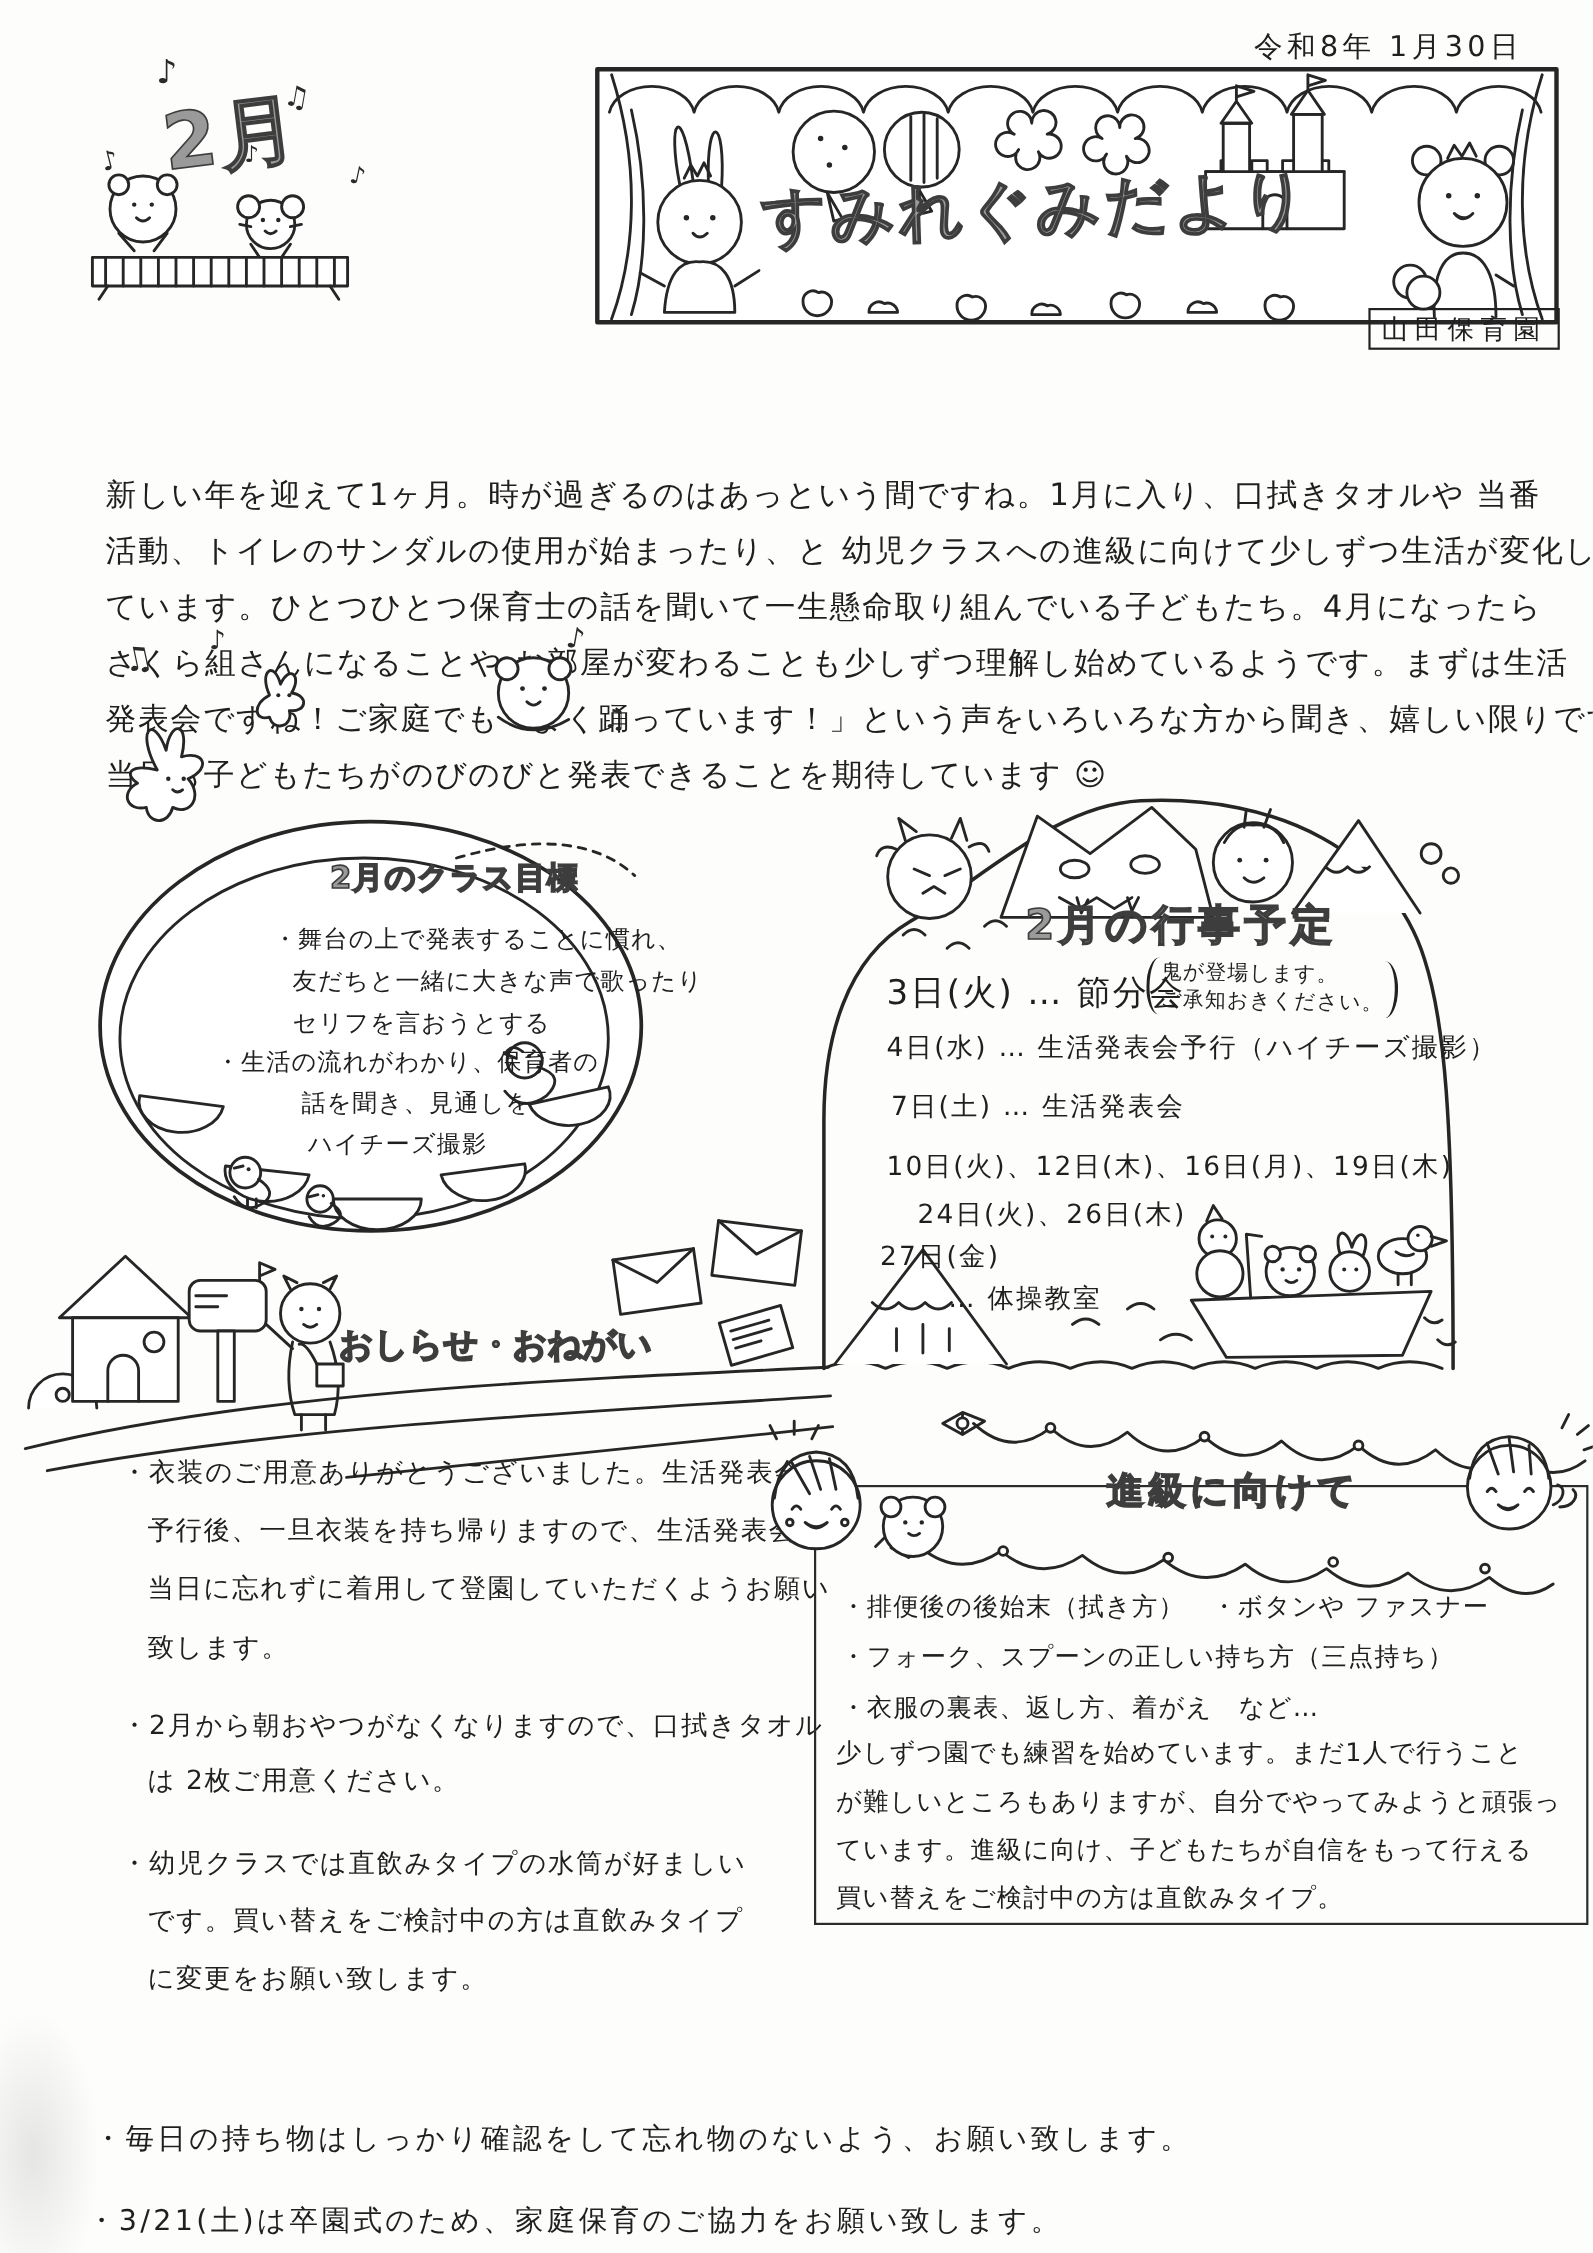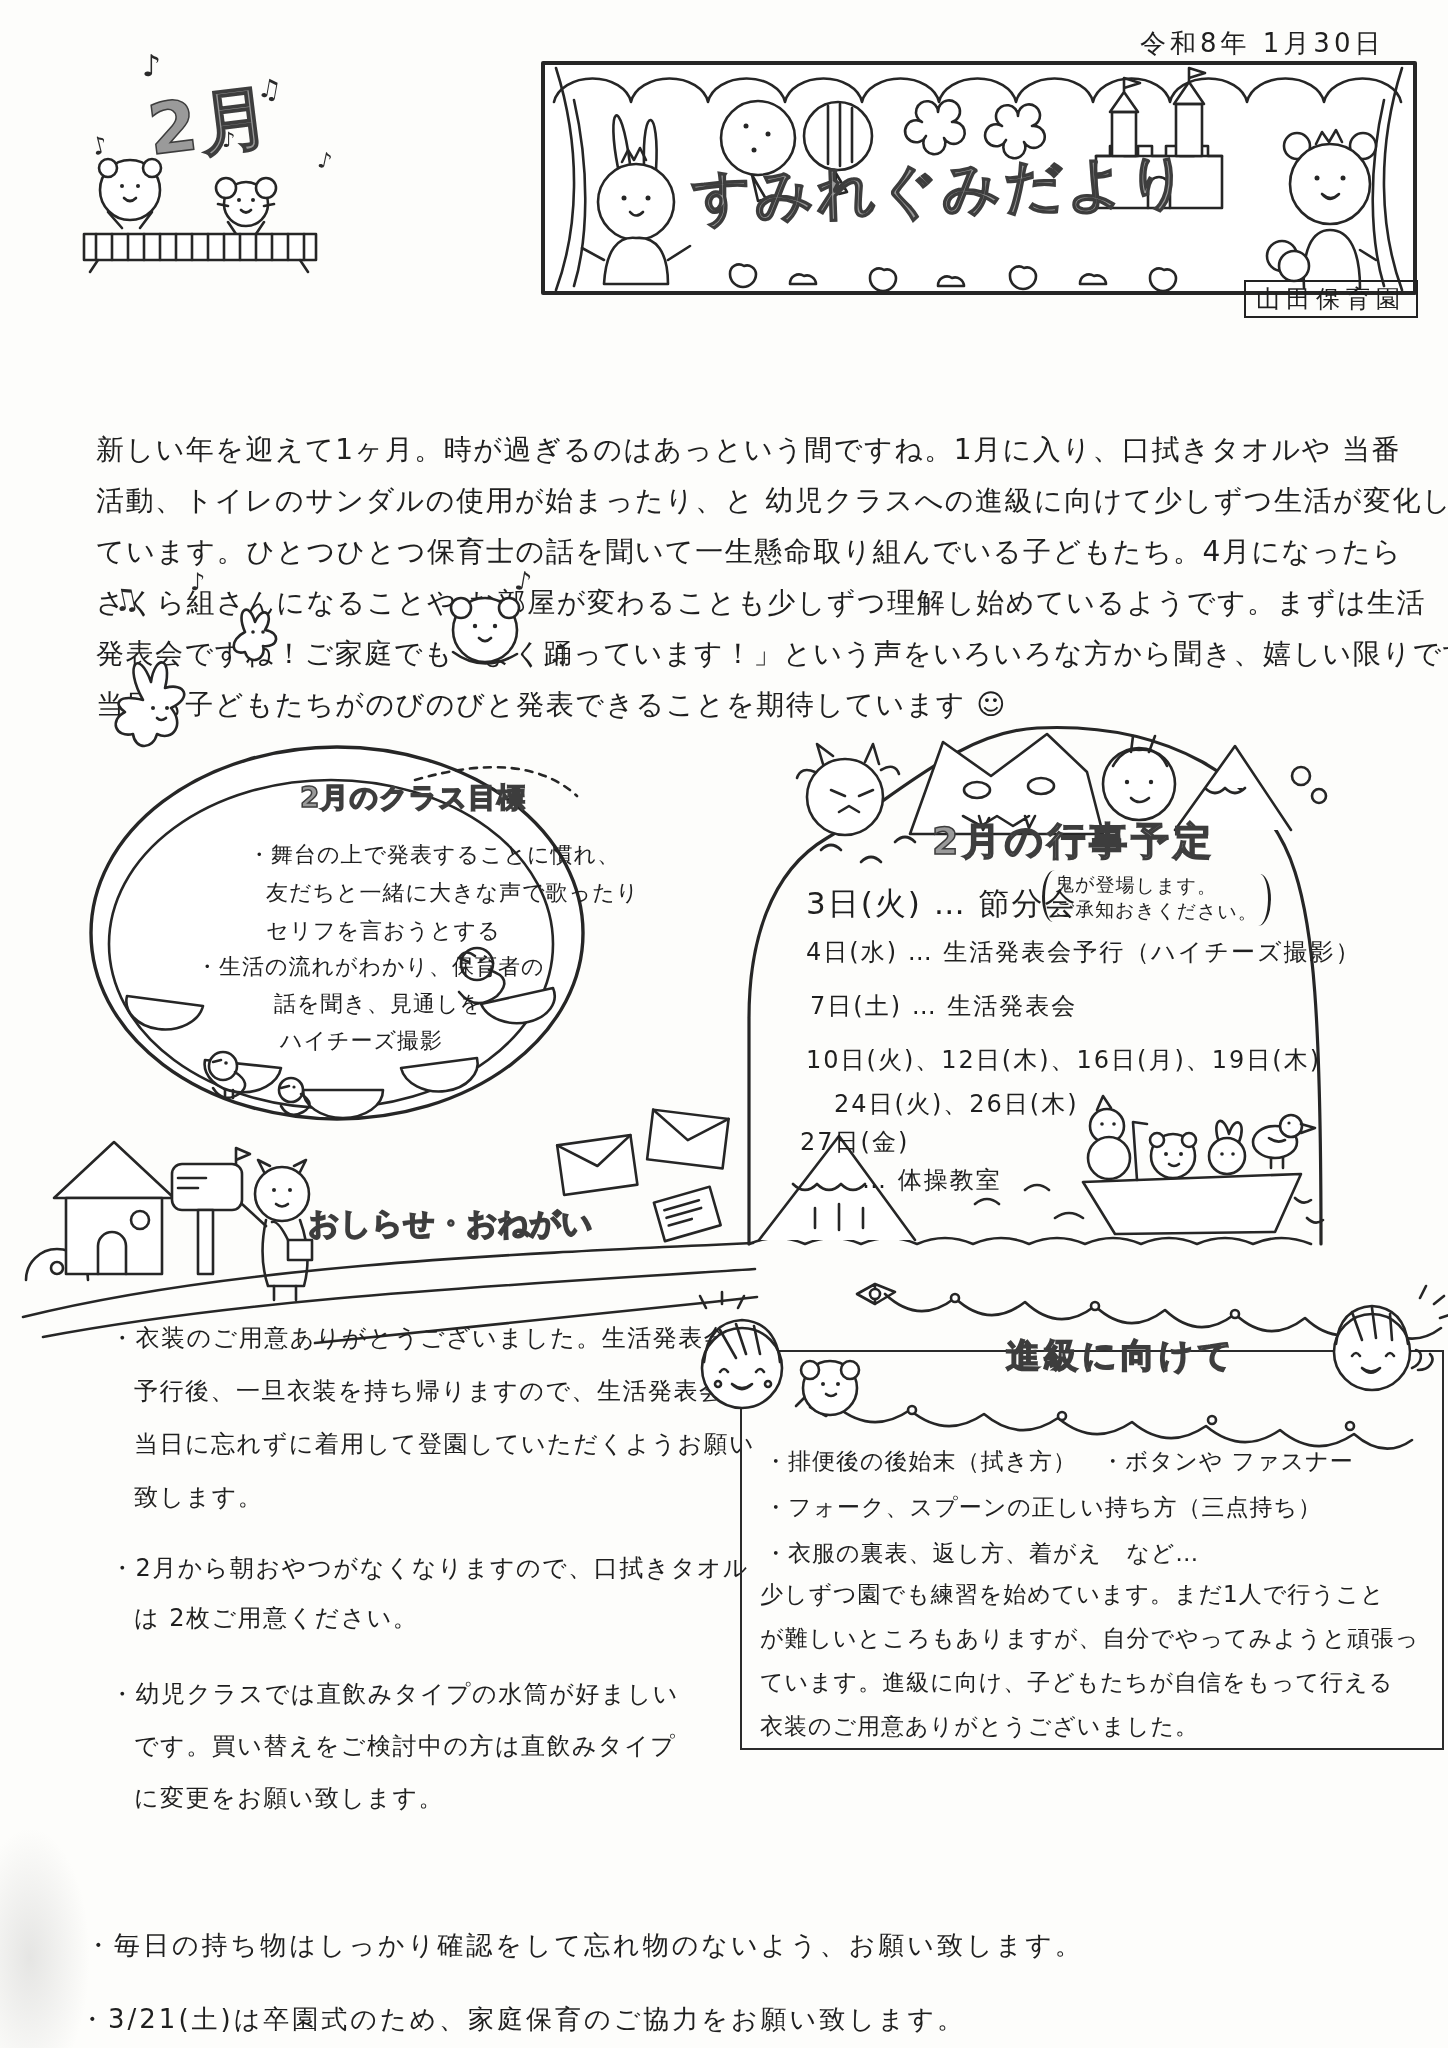--- a/index.html
+++ b/index.html
@@ -376,20 +376,20 @@
 
   <div class="abs para" style="left:764px;top:1438px;font-size:23px;line-height:46px;letter-spacing:1px;">
     <div>・排便後の後始末（拭き方）　・ボタンや ファスナー</div>
     <div>・フォーク、スプーンの正しい持ち方（三点持ち）</div>
     <div>・衣服の裏表、返し方、着がえ　など…</div>
   </div>
   <div class="abs para" style="left:760px;top:1572px;font-size:23px;line-height:44px;letter-spacing:1px;">
     <div>少しずつ園でも練習を始めています。まだ1人で行うこと</div>
     <div>が難しいところもありますが、自分でやってみようと頑張っ</div>
     <div>ています。進級に向け、子どもたちが自信をもって行える</div>
-    <div>衣装のご用意ありがとうございました。</div>
+    <div>買い替えをご検討中の方は直飲みタイプ。</div>
   </div>
 
   <div class="abs hw" style="left:85px;top:1932px;font-size:26px;letter-spacing:3px;">・毎日の持ち物はしっかり確認をして忘れ物のないよう、お願い致します。</div>
   <div class="abs hw" style="left:79px;top:2006px;font-size:26px;letter-spacing:3px;">・3/21(土)は卒園式のため、家庭保育のご協力をお願い致します。</div>
 
   <div class="smudge"></div>
 </div>
 
 </body></html>

